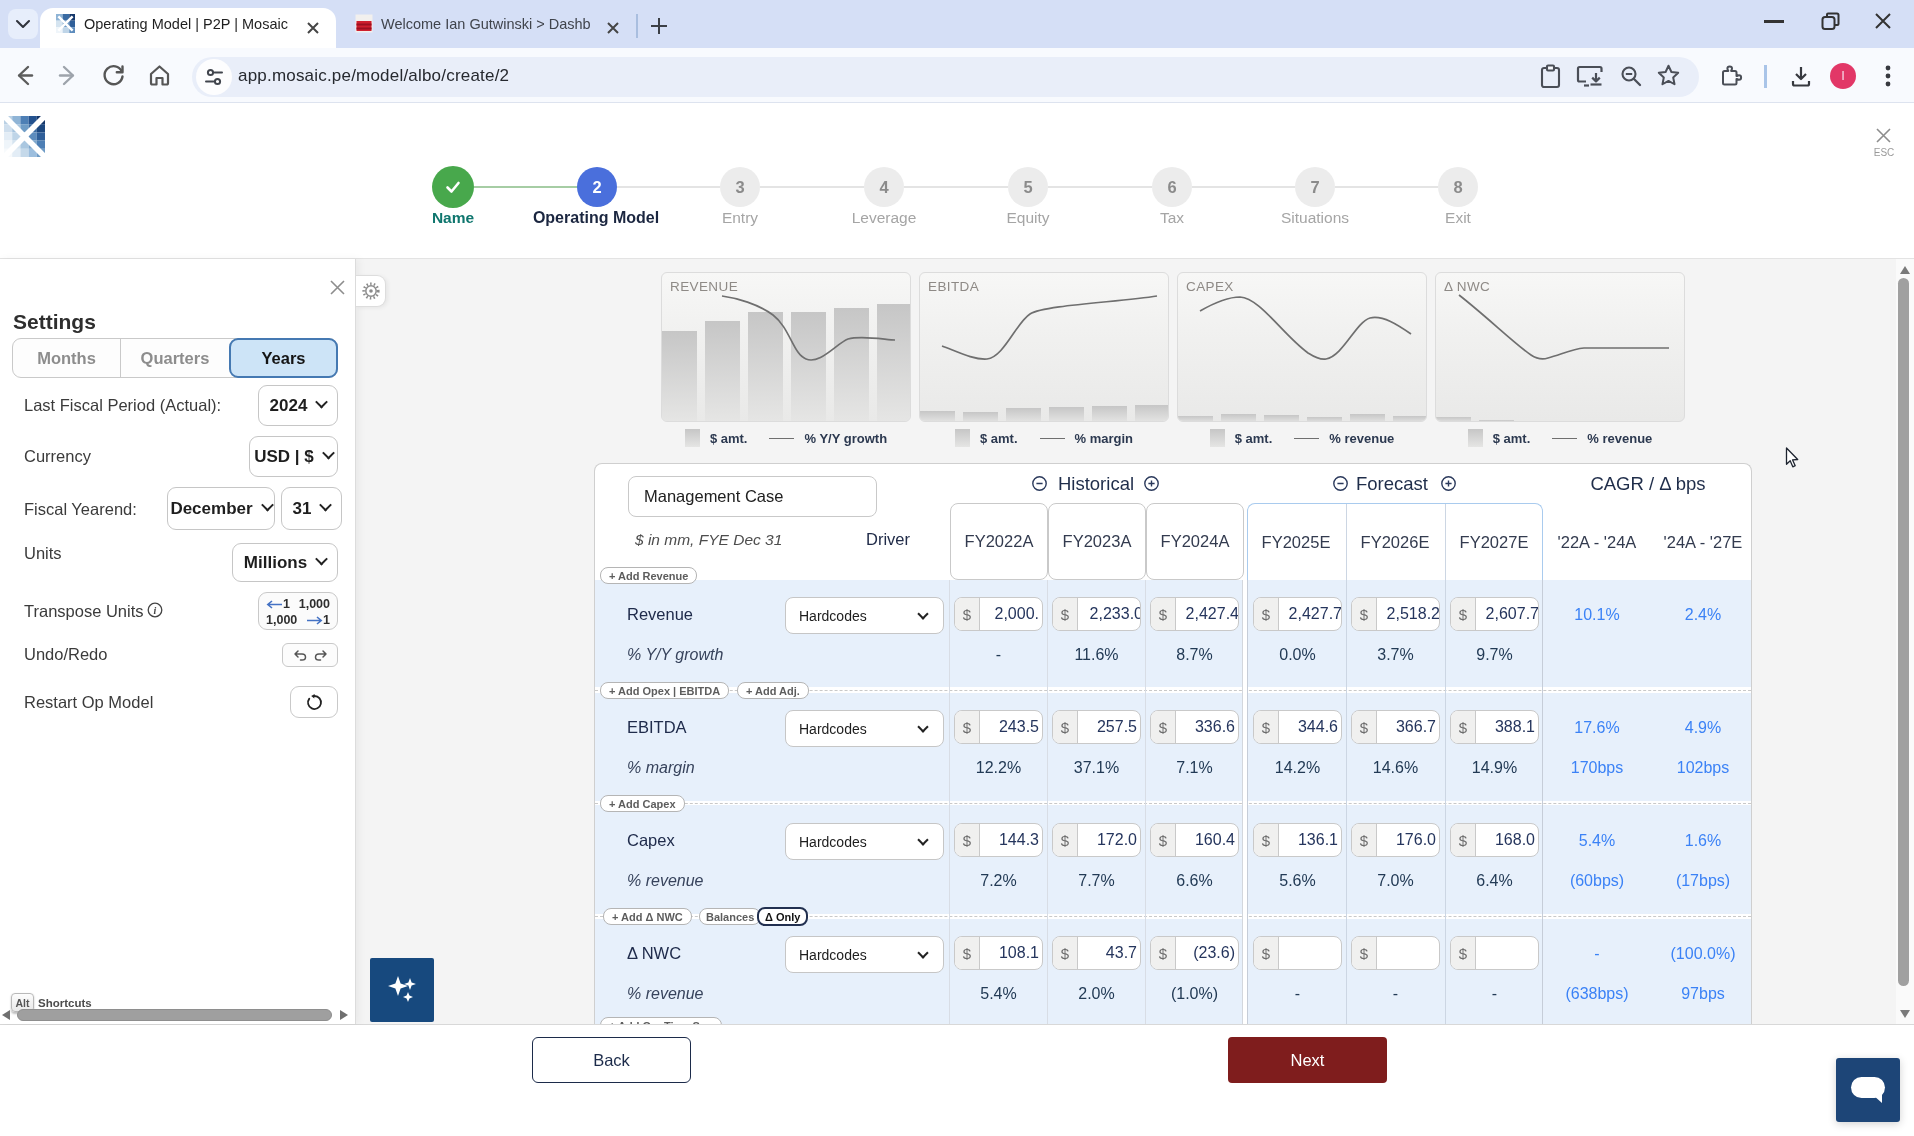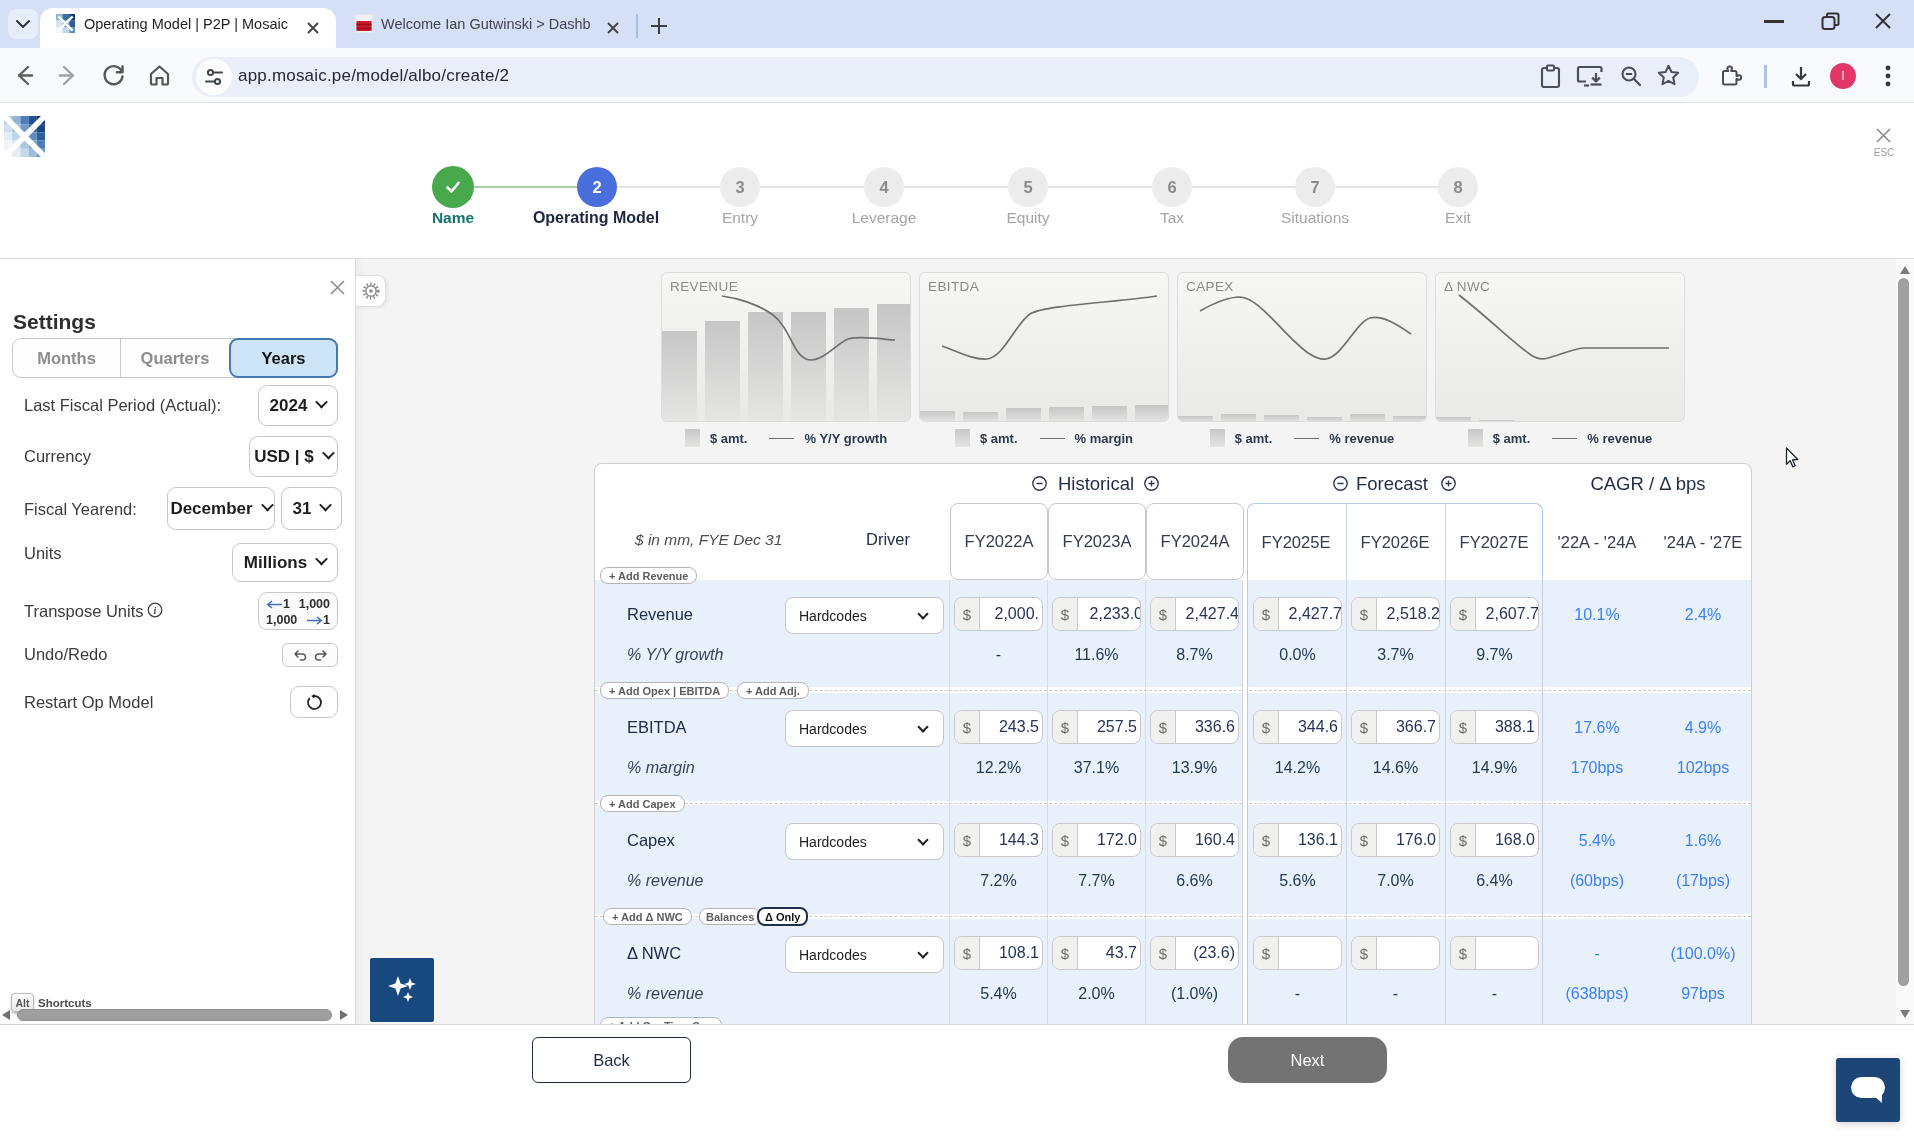--- a/index.html
+++ b/index.html
@@ -370,20 +370,21 @@
 <div class="vln" style="left:452px;top:116px;height:445px"></div>
 <div class="vln" style="left:550px;top:116px;height:445px"></div>
 <div class="a" style="left:652px;top:39px;width:296px;height:78px;border:1.5px solid #a9cbee;border-bottom:none;border-radius:8px 8px 0 0"></div>
 <div class="a" style="left:647px;top:116px;width:1px;height:445px;background:#d3d7dd"></div>
 <div class="a" style="left:648px;top:116px;width:4px;height:445px;background:#fff"></div>
 <div class="a" style="left:652px;top:116px;width:1px;height:445px;background:#c6cdd8"></div>
 <div class="a" style="left:947px;top:116px;width:1px;height:445px;background:#c6cdd8"></div>
 <div class="vln" style="left:751px;top:40px;height:521px;background:#ccd6e3"></div>
 <div class="vln" style="left:850px;top:40px;height:521px;background:#ccd6e3"></div>
 
+<div class="a" style="left:33px;top:12px;width:249px;height:41px;border:1px solid #c9c9c9;border-radius:8px;font-size:16.5px;color:#212121;line-height:39px;padding-left:15px">Management Case</div>
 <svg class="a" style="left:437px;top:12px" width="15" height="15" viewBox="0 0 15 15">
         <circle cx="7.5" cy="7.5" r="6.7" fill="none" stroke="#2b3a5c" stroke-width="1.4"></circle>
         <path d="M4.4,7.5 L10.6,7.5" stroke="#2b3a5c" stroke-width="1.4"></path>
       </svg>
 <div class="hdr" style="left:501px;top:9px">Historical</div>
 <svg class="a" style="left:549px;top:12px" width="15" height="15" viewBox="0 0 15 15">
         <circle cx="7.5" cy="7.5" r="6.7" fill="none" stroke="#2b3a5c" stroke-width="1.4"></circle>
         <path d="M4.4,7.5 L10.6,7.5 M7.5,4.4 L7.5,10.6" stroke="#2b3a5c" stroke-width="1.4"></path>
       </svg>
 <svg class="a" style="left:738px;top:12px" width="15" height="15" viewBox="0 0 15 15">
@@ -476,21 +477,21 @@
       </div>
 <div class="cell" style="left:855px;top:246px">
         <span class="d">$</span>
         <span class="v">388.1</span>
       </div>
 <div class="cg" style="left:937px;top:255px">17.6%</div>
 <div class="cg" style="left:1043px;top:255px">4.9%</div>
 <div class="plib" style="top:295px">% margin</div>
 <div class="pv" style="left:359px;top:295px">12.2%</div>
 <div class="pv" style="left:457px;top:295px">37.1%</div>
-<div class="pv" style="left:555px;top:295px">13.9%</div>
+<div class="pv" style="left:555px;top:295px">7.1%</div>
 <div class="pv" style="left:658px;top:295px">14.2%</div>
 <div class="pv" style="left:756px;top:295px">14.6%</div>
 <div class="pv" style="left:855px;top:295px">14.9%</div>
 <div class="cg" style="left:937px;top:295px">170bps</div>
 <div class="cg" style="left:1043px;top:295px">102bps</div>
 
 <div class="rlab" style="top:367px">Capex</div>
 <div class="hsel" style="top:359px">Hardcodes<span class="car"></span></div>
 <div class="cell" style="left:359px;top:359px">
         <span class="d">$</span>
@@ -569,19 +570,19 @@
 
 <div class="a" id="footer"></div>
 <div class="a" style="left:370px;top:958px;width:64px;height:64px;background:#17497e;border-radius:2px;display:flex;align-items:center;justify-content:center">
 <svg width="40" height="40" viewBox="0 0 40 40">
         <path d="M16,6 L18.6,13.4 L26,16 L18.6,18.6 L16,26 L13.4,18.6 L6,16 L13.4,13.4 Z" fill="#fff"></path>
         <path d="M28,8 L29.6,12.4 L34,14 L29.6,15.6 L28,20 L26.4,15.6 L22,14 L26.4,12.4 Z" fill="#fff"></path>
         <path d="M26,22 L27.4,25.6 L31,27 L27.4,28.4 L26,32 L24.6,28.4 L21,27 L24.6,25.6 Z" fill="#fff"></path>
       </svg>
     </div>
 <div class="a" style="left:532px;top:1037px;width:159px;height:46px;background:#fff;border:1.5px solid #1c2b4a;border-radius:6px;display:flex;align-items:center;justify-content:center;font-size:16.5px;color:#1c2b4a">Back</div>
-<div class="a" style="left:1228px;top:1037px;width:159px;height:46px;background:#737373;border-radius:15px;display:flex;align-items:center;justify-content:center;font-size:16.5px;color:#fff">Next</div>
+<div class="a" style="left:1228px;top:1037px;width:159px;height:46px;background:#7f1d1d;border-radius:4px;display:flex;align-items:center;justify-content:center;font-size:16.5px;color:#fff">Next</div>
 <div class="a" style="left:1836px;top:1058px;width:64px;height:64px;background:#1d4577;border-radius:3px;box-shadow:0 2px 8px rgba(0,0,0,.18)"></div>
 <div class="a" style="left:1851px;top:1077px;width:34px;height:21px;background:#fff;border-radius:10.5px"></div>
 <div class="a" style="left:1873px;top:1095px;width:0;height:0;border-top:8px solid #fff;border-left:9px solid transparent"></div>
 <svg class="a" style="left:1785px;top:447px" width="15" height="22" viewBox="0 0 15 22">
       <path d="M1.5,1 L1.5,17.3 L5.2,13.8 L7.8,19.8 L10.2,18.7 L7.6,12.9 L12.7,12.5 Z" fill="#fff" stroke="#1e2430" stroke-width="1.3" stroke-linejoin="round"></path>
     </svg>
 </div>
 </body></html>

